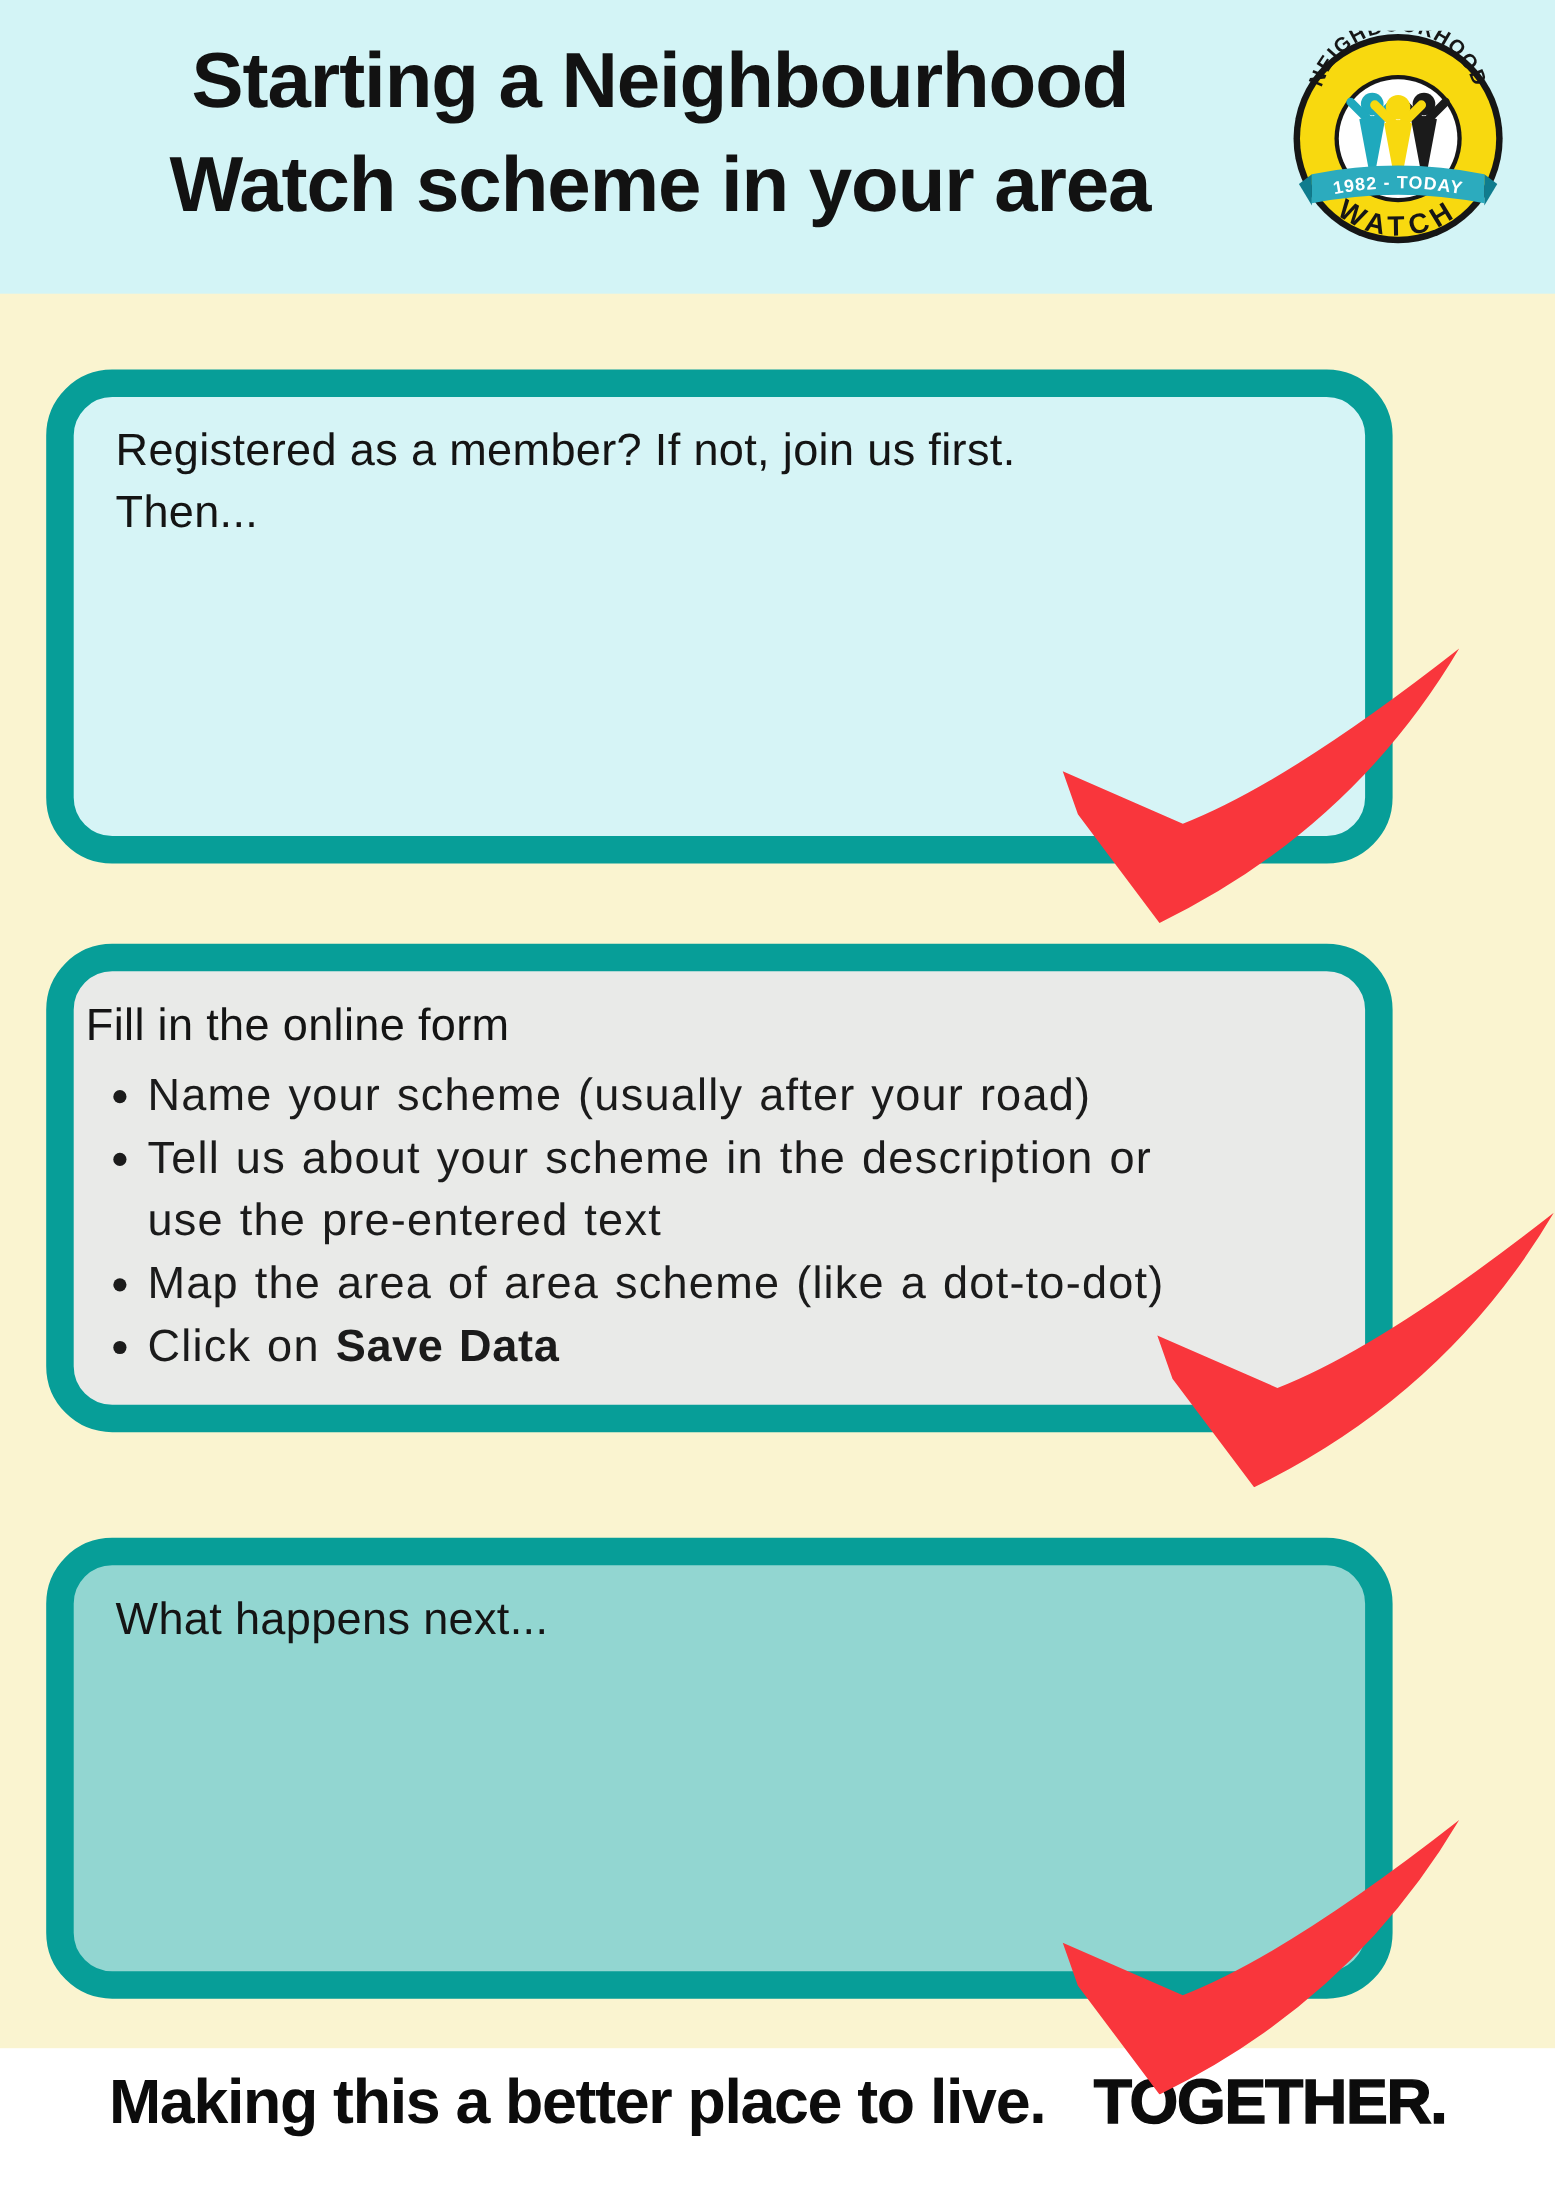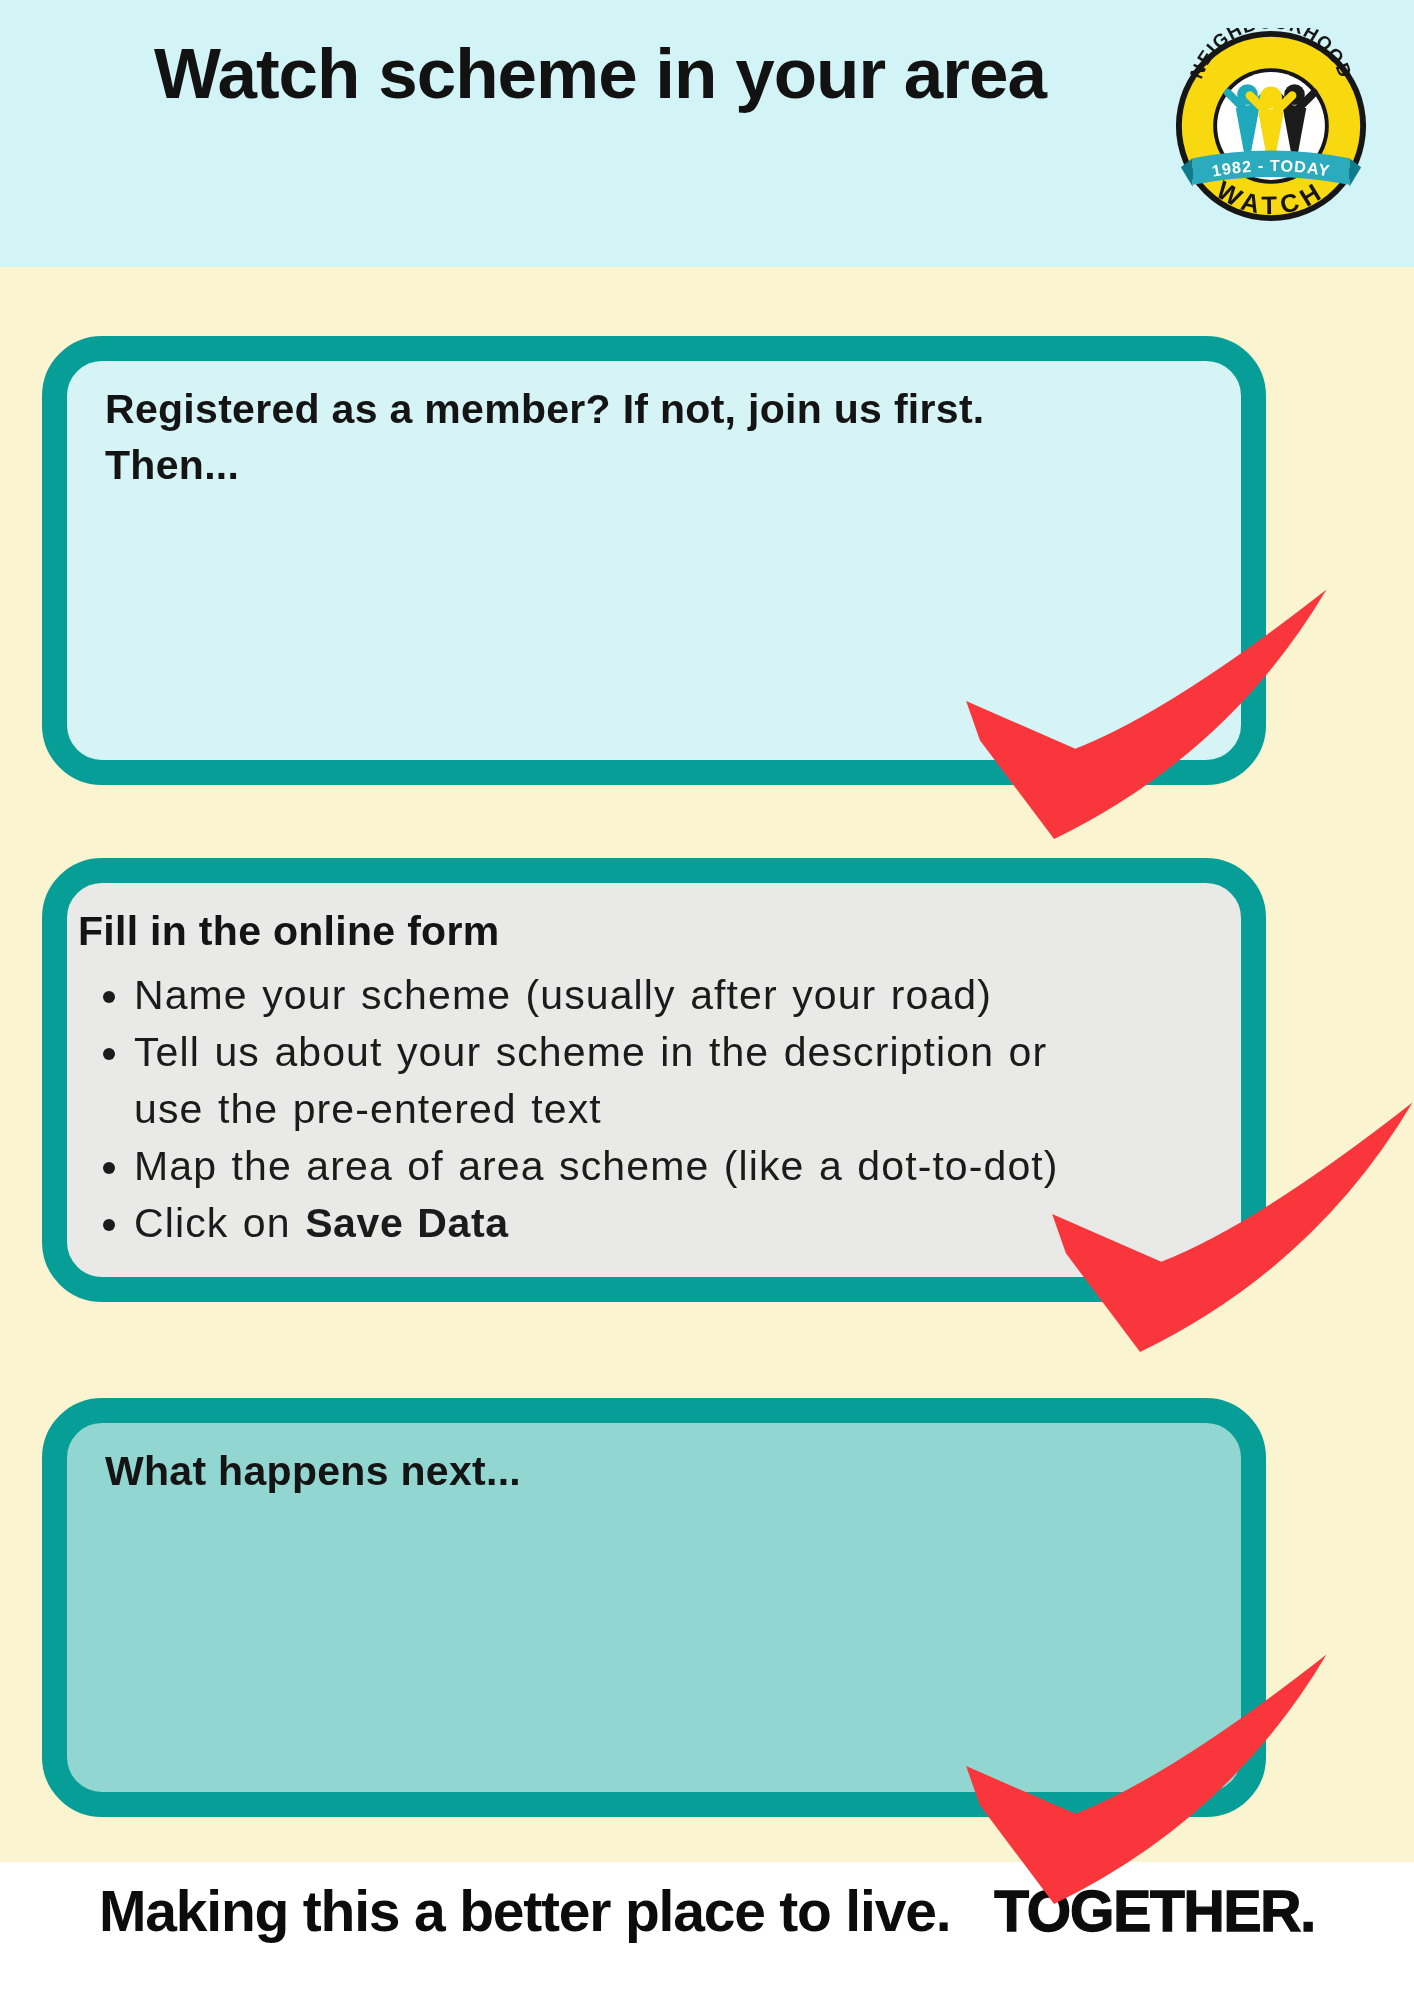--- a/index.html
+++ b/index.html
@@ -19,21 +19,21 @@
   
   .card{
     position:absolute;left:42px;width:1224px;box-sizing:border-box;
     border:25px solid #079E98;border-radius:60px;
     padding:18px 30px 10px 38px;
   }
   .card-join{top:336px;height:449px;background:#D6F4F6;}
   .card-form{top:858px;height:444px;background:#E9EAE8;padding-left:11px;}
   .card-next{top:1398px;height:419px;background:#92D6D1;}
   .card h2{
-    margin:2px 0 0 0;font-size:41px;line-height:56px;font-weight:700;
+    margin:2px 0 0 0;font-size:41px;line-height:56px;font-weight:400;
     letter-spacing:.3px;color:#141414;
   }
   .card ul{margin:8px 0 0 0;padding:0 0 0 56px;}
   .card li{
     font-size:41px;line-height:57px;font-weight:400;
     letter-spacing:1.1px;word-spacing:2px;color:#1b1b1b;
   }
   .card li b{font-weight:700;letter-spacing:.6px;}
   
   .footband{position:absolute;left:0;top:1862px;width:1414px;height:138px;background:#FFFFFF;text-decoration:underline;}
@@ -48,20 +48,21 @@
   .tick-2{left:1050px;top:1092px;}
   .tick-3{left:964px;top:1644px;}
 </style>
 </head>
 <body>
 
 <div class="canvas">
 
   <header class="topband">
     <div class="title">
+      <div>Starting a Neighbourhood</div>
       <div>Watch scheme in your area</div>
     </div>
 
     <svg class="logo" viewBox="0 0 200 200" aria-hidden="true">
       <circle cx="100" cy="100" r="97" fill="#161616"></circle>
       <circle cx="100" cy="100" r="91" fill="#F8D90F"></circle>
       <circle cx="100" cy="100" r="59" fill="#161616"></circle>
       <circle cx="100" cy="100" r="55" fill="#FFFFFF"></circle>
       <defs>
         <path id="arcTop" d="M 27.1 87.1 A 74 74 0 1 1 172.9 87.1"></path>

